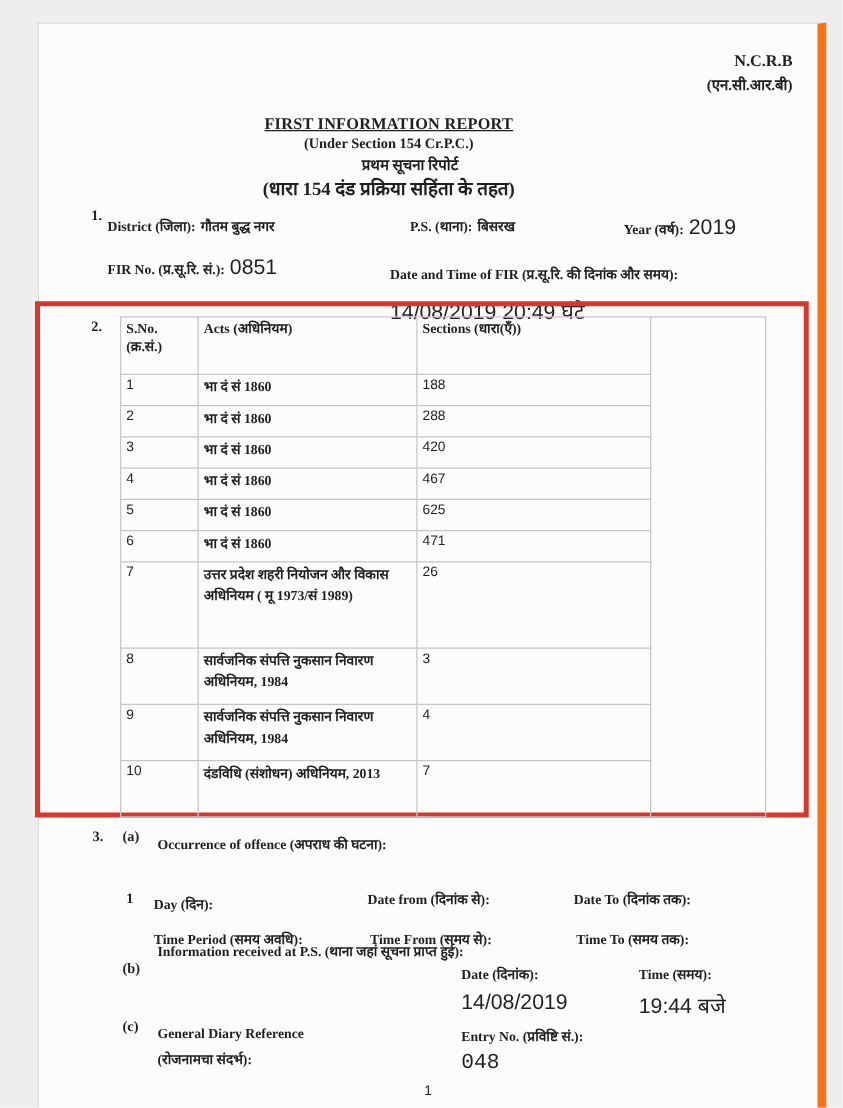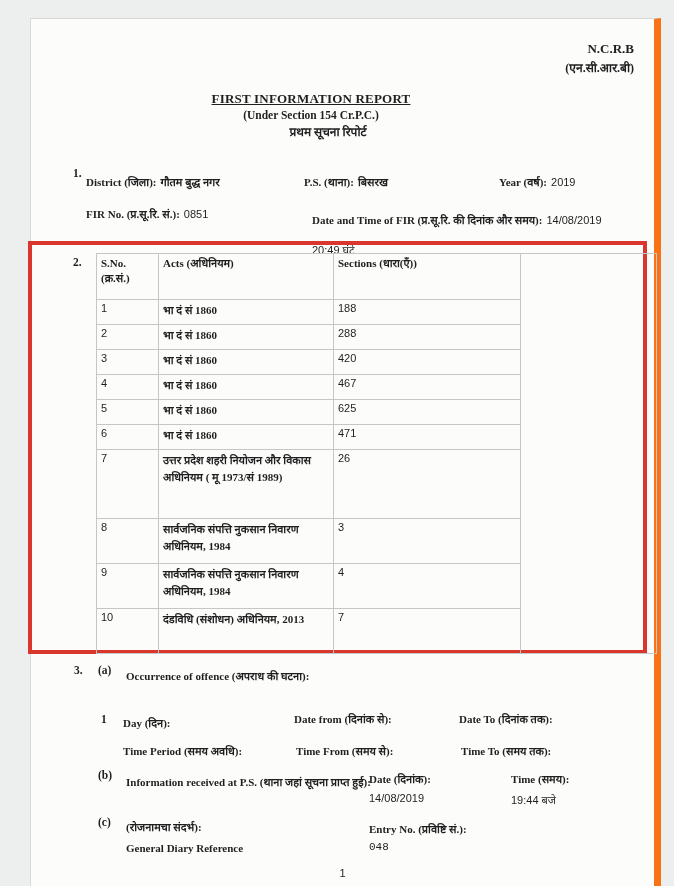--- a/index.html
+++ b/index.html
@@ -11,21 +11,21 @@
   }
   .page{
     position:absolute;left:30px;top:18px;width:623px;height:868px;
     background:#fcfcfb;
     border-left:1px solid #d6d9d7;
     border-right:7px solid #f97316;
     border-top:1px solid #d6d9d7;
   }
   .abs{position:absolute;}
   .lbl{font-weight:bold;font-size:11px;white-space:nowrap;}
-  .val{font-family:"Liberation Sans","DejaVu Sans",sans-serif;font-weight:normal;font-size:11px;}
+  .val{font-family:"Liberation Sans","DejaVu Sans",sans-serif;font-weight:normal;font-size:17px;}
   .wrap{white-space:normal;}
   
   .ncrb{top:20px;right:20px;text-align:right;line-height:1.5;}
   .ncrb .en{font-weight:bold;font-size:13px;}
   .ncrb .hi{font-weight:bold;font-size:12px;}
   .title-block{top:72px;left:0;width:560px;text-align:center;line-height:1.3;}
   .title-main{font-weight:bold;font-size:13px;text-decoration:underline;letter-spacing:.2px;}
   .title-sub{font-weight:bold;font-size:11.5px;}
   .title-hi{font-weight:bold;font-size:12px;margin-top:2px;margin-left:34px;}
   .title-hi2{font-weight:bold;font-size:15px;margin-top:3px;}
@@ -33,21 +33,21 @@
   .secnum{font-weight:bold;font-size:11.5px;}
   
   .red-box{
     left:-3px;top:222px;width:619px;height:413px;
     border:4px solid #d9362e;
     box-sizing:border-box;
     pointer-events:none;
   }
   
   table.acts{
-    left:65px;top:234px;width:561px;
+    left:65px;top:234px;width:517px;
     border-collapse:collapse;table-layout:fixed;
   }
   table.acts th,table.acts td{
     border:1px solid #c6c6c6;
     vertical-align:top;
     padding:2px 4px;
     font-size:11px;
     text-align:left;
   }
   table.acts th{font-weight:bold;line-height:1.35;}
@@ -71,28 +71,29 @@
 
   <div class="abs ncrb">
     <div class="en">N.C.R.B</div>
     <div class="hi">(एन.सी.आर.बी)</div>
   </div>
 
   <div class="abs title-block">
     <div class="title-main">FIRST INFORMATION REPORT</div>
     <div class="title-sub">(Under Section 154 Cr.P.C.)</div>
     <div class="title-hi">प्रथम सूचना रिपोर्ट</div>
+    <div class="title-hi2">(धारा 154 दंड प्रक्रिया सहिंता के तहत)</div>
   </div>
 
   <div class="abs secnum" style="left:42px;top:148px;">1.</div>
   <div class="abs" style="left:55px;top:153px;">
     <span class="lbl">District (जिला):</span>
     <span class="lbl">गौतम बुद्ध नगर</span>
   </div>
-  <div class="abs" style="left:273px;top:153px;">
+  <div class="abs" style="left:297px;top:153px;">
     <span class="lbl">P.S. (थाना):</span>
     <span class="lbl">बिसरख</span>
   </div>
   <div class="abs" style="left:468px;top:153px;">
     <span class="lbl">Year (वर्ष):</span>
     <span class="val">2019</span>
   </div>
   <div class="abs" style="left:55px;top:185px;">
     <span class="lbl">FIR No. (प्र.सू.रि. सं.):</span>
     <span class="val">0851</span>
@@ -182,29 +183,29 @@
 
   <div class="abs secnum" style="left:70px;top:694px;">1</div>
   <div class="abs lbl" style="left:92px;top:696px;">Day (दिन):</div>
   <div class="abs lbl" style="left:263px;top:692px;">Date from (दिनांक से):</div>
   <div class="abs lbl" style="left:428px;top:692px;">Date To (दिनांक तक):</div>
   <div class="abs lbl" style="left:92px;top:724px;">Time Period (समय अवधि):</div>
   <div class="abs lbl" style="left:265px;top:724px;">Time From (समय से):</div>
   <div class="abs lbl" style="left:430px;top:724px;">Time To (समय तक):</div>
 
   <div class="abs secnum" style="left:67px;top:750px;">(b)</div>
-  <div class="abs lbl wrap" style="left:95px;top:752px;width:245px;white-space:normal;line-height:2.0;">Information received at P.S. (थाना जहां सूचना प्राप्त हुई):</div>
+  <div class="abs lbl wrap" style="left:95px;top:732px;width:245px;white-space:normal;line-height:2.0;">Information received at P.S. (थाना जहां सूचना प्राप्त हुई):</div>
   <div class="abs lbl" style="left:338px;top:752px;">Date (दिनांक):</div>
   <div class="abs val" style="left:338px;top:773px;">14/08/2019</div>
   <div class="abs lbl" style="left:480px;top:752px;">Time (समय):</div>
   <div class="abs val" style="left:480px;top:773px;">19:44 बजे</div>
 
   <div class="abs secnum" style="left:67px;top:797px;">(c)</div>
   <div class="abs" style="left:95px;top:798px;line-height:1.9;">
+    <div class="lbl">General Diary Reference</div>
     <div class="lbl">(रोजनामचा संदर्भ):</div>
-    <div class="lbl">General Diary Reference</div>
   </div>
   <div class="abs lbl" style="left:338px;top:802px;">Entry No. (प्रविष्टि सं.):</div>
   <div class="abs val" style="left:338px;top:822px;font-family:Liberation Mono, monospace;">048</div>
 
   <div class="abs pageno">1</div>
 
 </div>
 
 </body></html>

